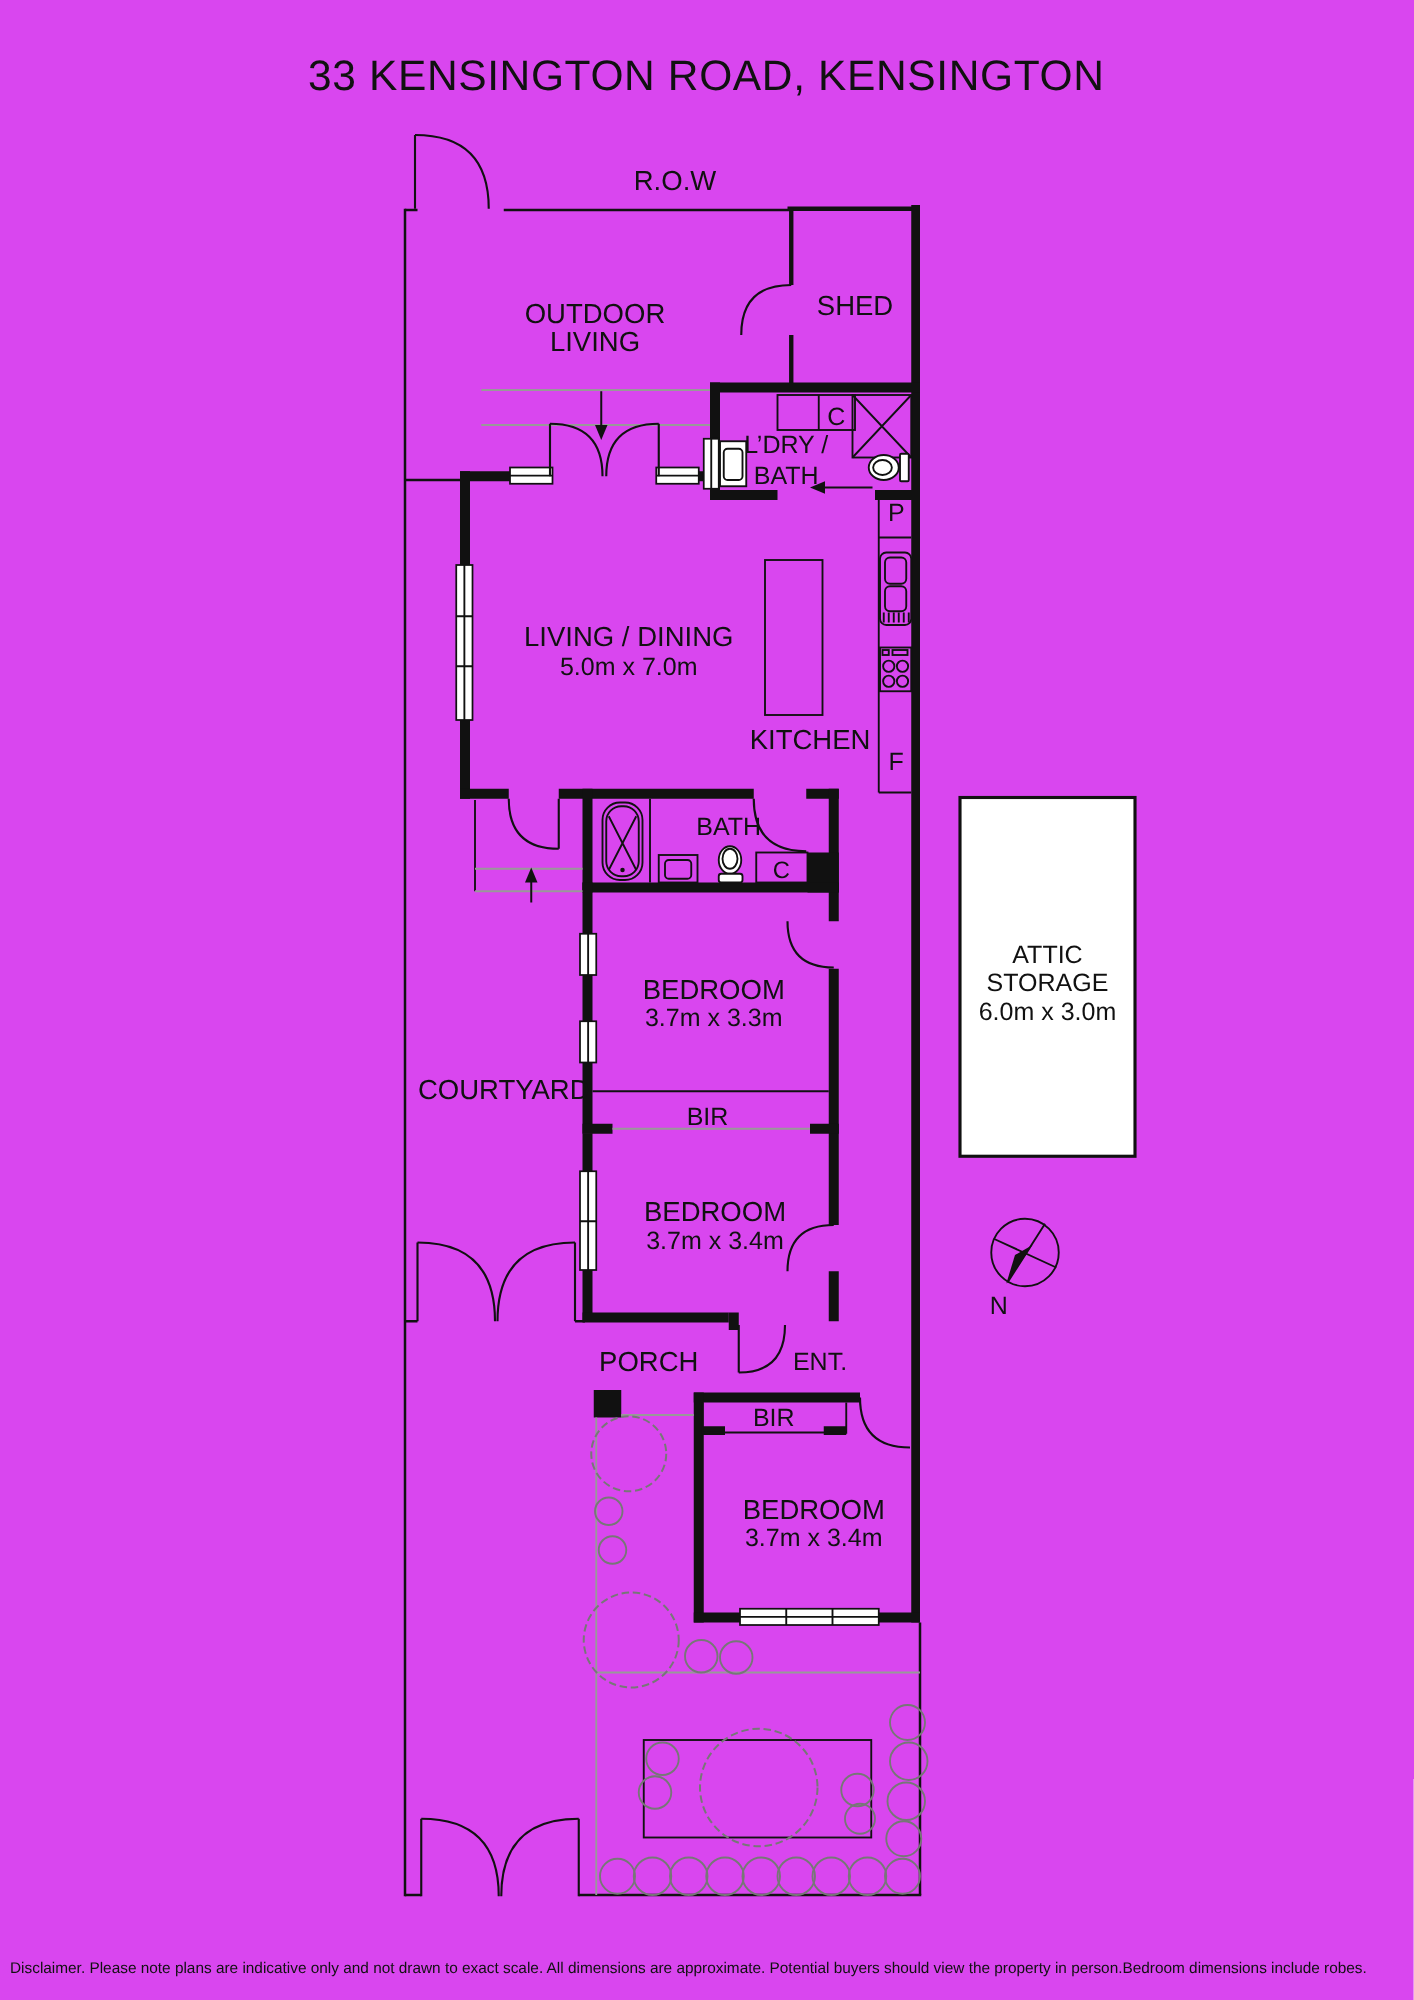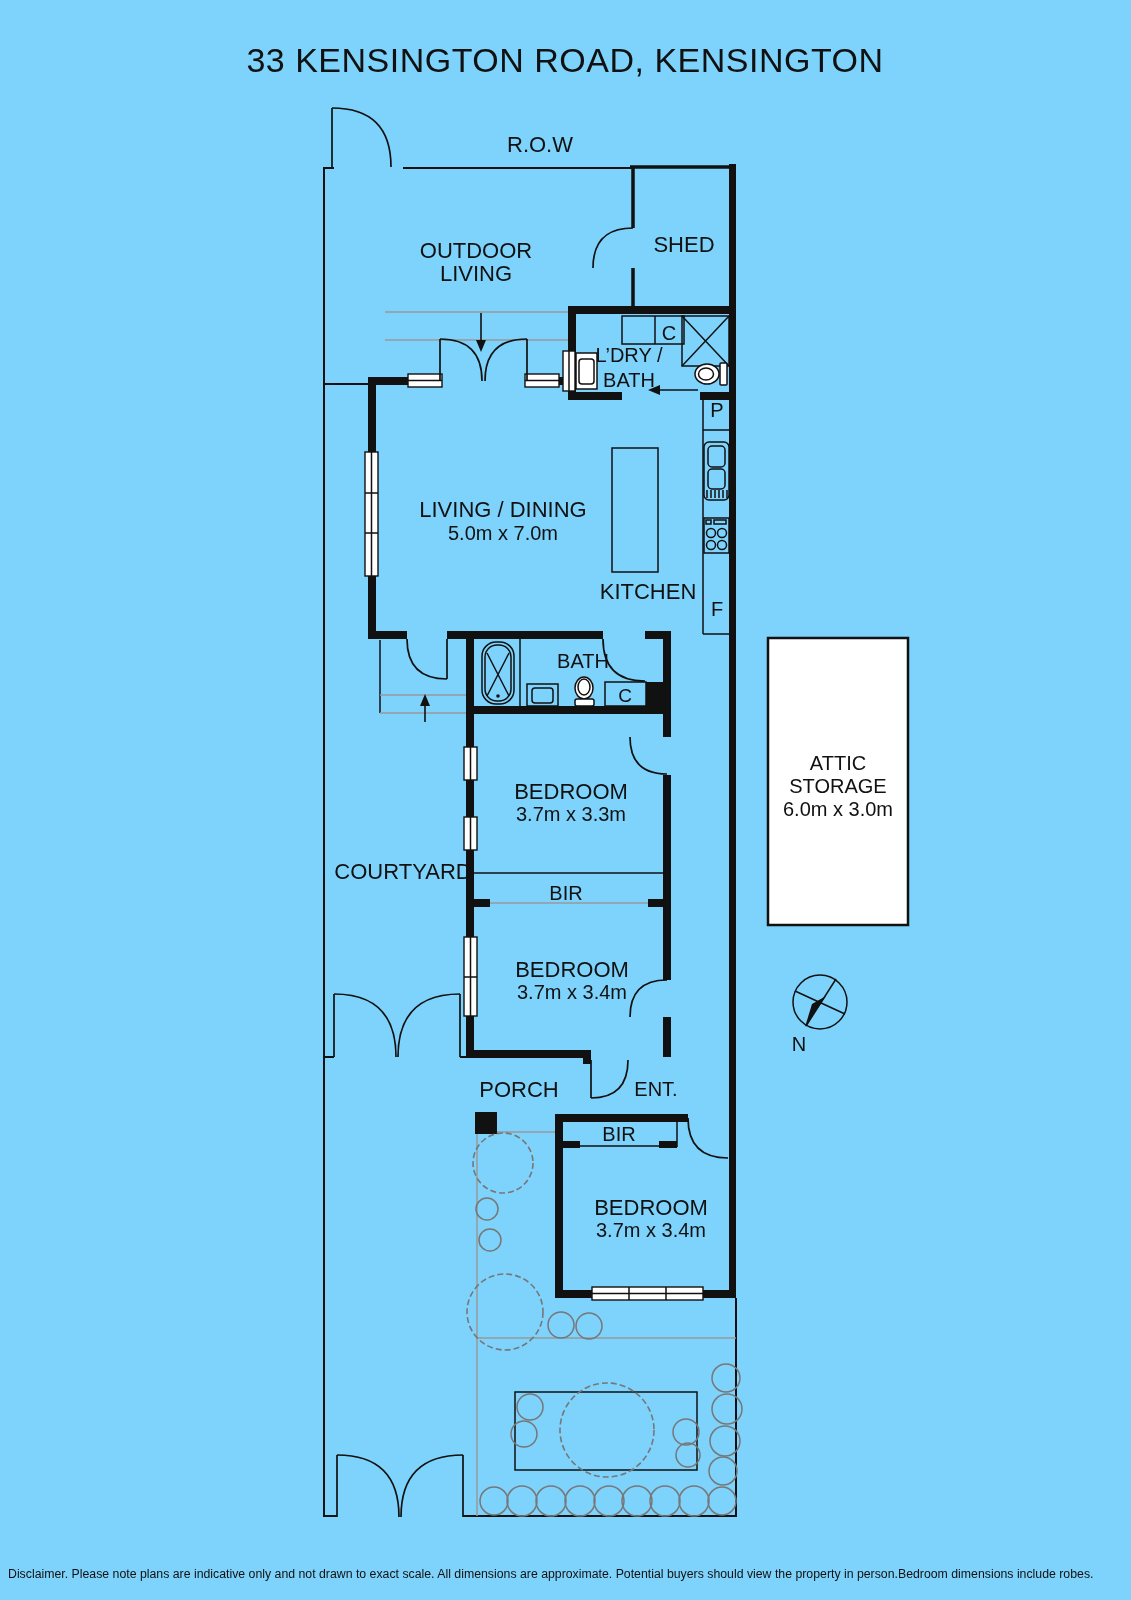--- a/index.html
+++ b/index.html
@@ -1,16 +1,16 @@
 <!DOCTYPE html>
 <html><head>
 <meta charset="utf-8">
 <style>
   html,body{margin:0;padding:0;background:#fff;}
-  .page{width:1131px;height:1600px;position:relative;background:#7dd3fc;margin:0 auto;overflow:hidden;}
+  .page{width:1131px;height:1600px;position:relative;background:#d946ef;margin:0 auto;overflow:hidden;}
   svg{display:block;}
   text{font-family:"Liberation Sans",sans-serif;fill:#111;}
   .t-title{font-size:34px;letter-spacing:.5px;}
   .t-room{font-size:22px;}
   .t-dim{font-size:20px;}
   .t-small{font-size:20px;}
   .t-disc{font-size:12.3px;}
   .wall{fill:#111;stroke:none;}
   .ln{stroke:#111;stroke-width:2;fill:none;}
   .ln3{stroke:#111;stroke-width:3.5;fill:none;}

